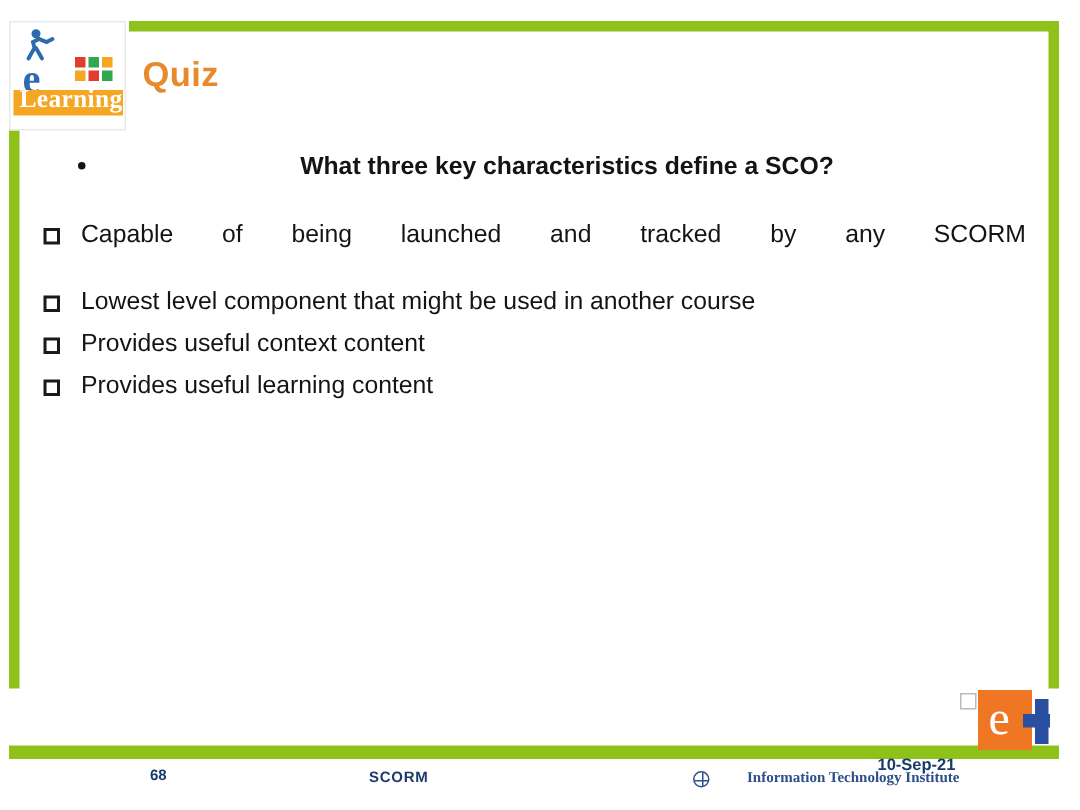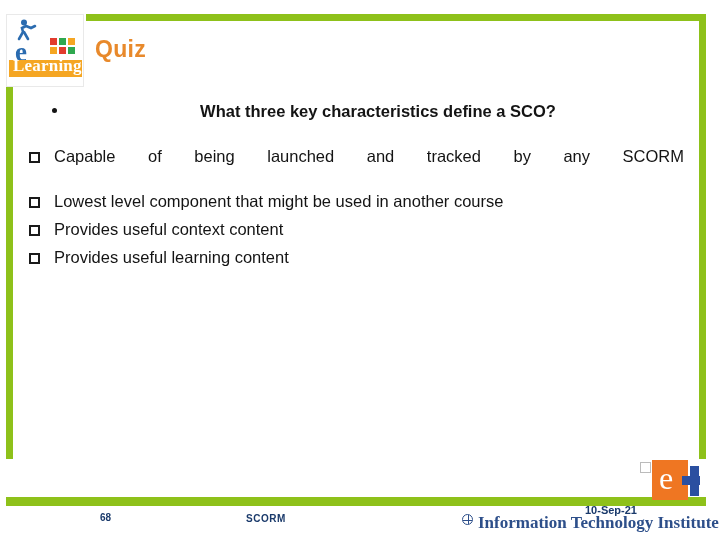--- a/index.html
+++ b/index.html
@@ -238,23 +238,23 @@
     content: "";
     position: absolute;
     left: 0;
     top: 50%;
     width: 100%;
     height: 0;
     border-top: 1.2px solid #2d4f8a;
   }
   .iti-text {
     position: absolute;
-    left: 478px;
+    left: 498px;
     top: 513px;
-    font-size: 17px;
+    font-size: 10px;
     color: #2d4f8a;
     font-weight: bold;
     font-family: "Liberation Serif", serif;
   }
 
   
   .elogo {
     position: absolute;
     left: 652px;
     top: 460px;

